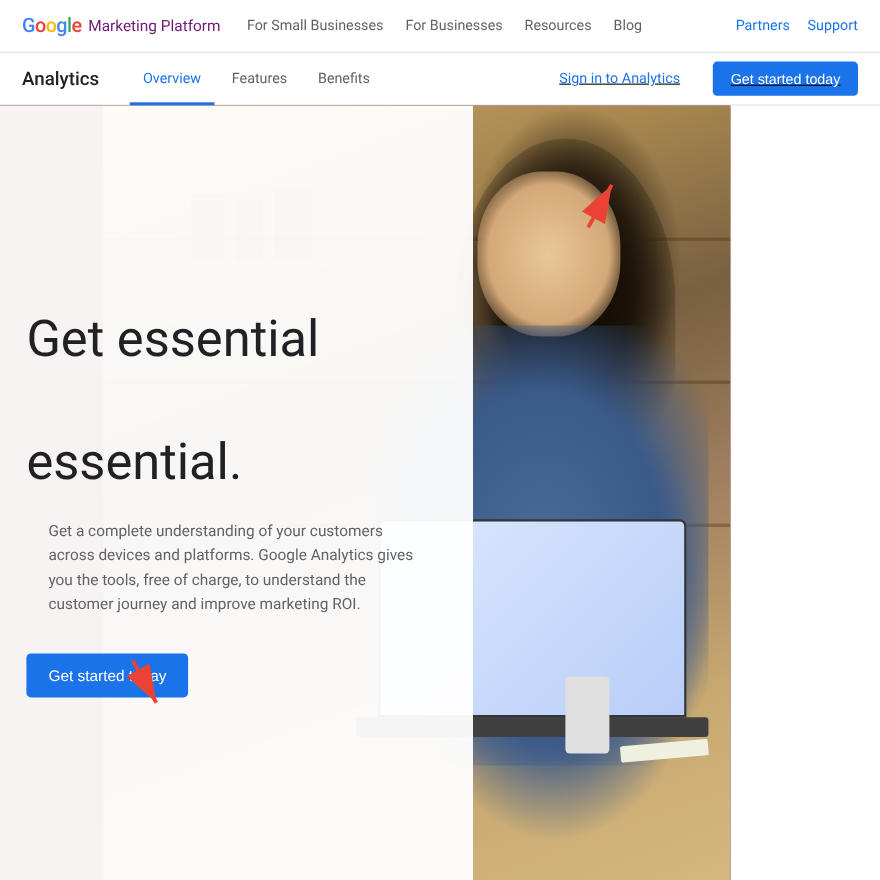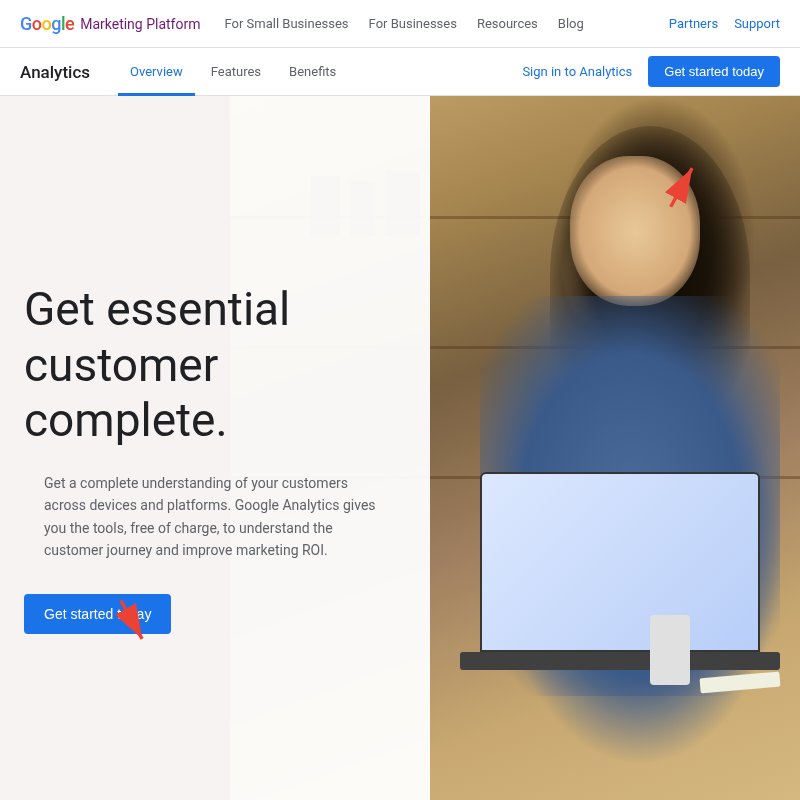--- a/index.html
+++ b/index.html
@@ -107,21 +107,22 @@
       position: absolute;
       bottom: 0;
       left: 0;
       right: 0;
       height: 3px;
       background: #1a73e8;
     }
     .secondary-nav-right {
       display: flex;
       align-items: center;
-      gap: 16px;
+      gap: 30px;
+      text-decoration: underline;
     }
     .sign-in-link {
       font-size: 13px;
       color: #1a73e8;
       text-decoration: none;
       cursor: pointer;
     }
     .cta-button {
       background: #1a73e8;
       color: #fff;
@@ -129,21 +130,21 @@
       border-radius: 4px;
       padding: 8px 16px;
       font-size: 13px;
       font-weight: 500;
       cursor: pointer;
     }
 
     
     .hero {
       position: relative;
-      width: 800px;
+      width: 664px;
       height: 704px;
       overflow: hidden;
       background: #7f1d1d;
     }
 
     
     .hero-image {
       position: absolute;
       right: 0;
       top: 0;
@@ -330,22 +331,22 @@
       </div>
 
       <div style="position:absolute; bottom:110px; right:20px; width:80px; height:15px; background:#f0f0e0; border-radius:2px; transform:rotate(-5deg);"></div>
       <div style="position:absolute; bottom:115px; right:110px; width:40px; height:70px; background:#e0e0e0; border-radius:4px;"></div>
     </div>
   </div>
 
   <div class="hero-text-panel">
     <h1 class="hero-heading">
       <span>Get essential</span><br>
-      <span>customer</span><br>
-      <span>complete.</span>
+      <br>
+      <span>essential.</span>
     </h1>
     <p class="hero-description">Get a complete understanding of your customers across devices and platforms. Google Analytics gives you the tools, free of charge, to understand the customer journey and improve marketing ROI.</p>
     <button class="hero-cta-button">Get started today</button>
   </div>
 
   <div class="arrow-indicator arrow-top-right" style="position:absolute; top:55px; right:95px; z-index:20;">
     <svg width="70" height="70" viewBox="0 0 70 70">
       <defs>
         <marker id="arrowhead1" markerWidth="10" markerHeight="7" refX="10" refY="3.5" orient="auto">
           <polygon points="0 0, 10 3.5, 0 7" fill="#EA4335"></polygon>

